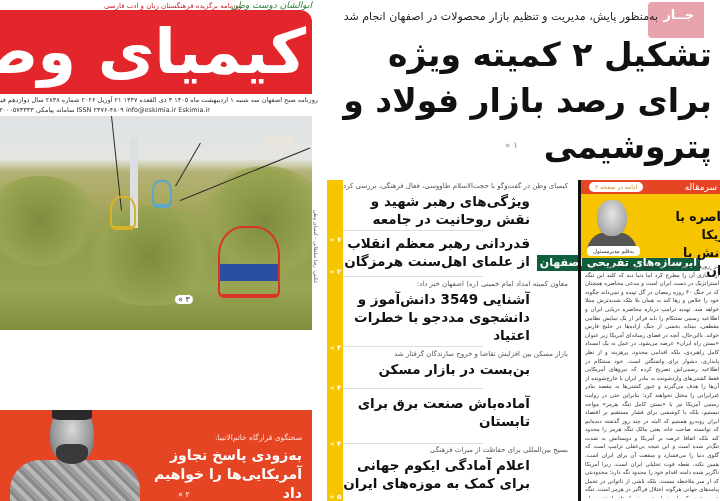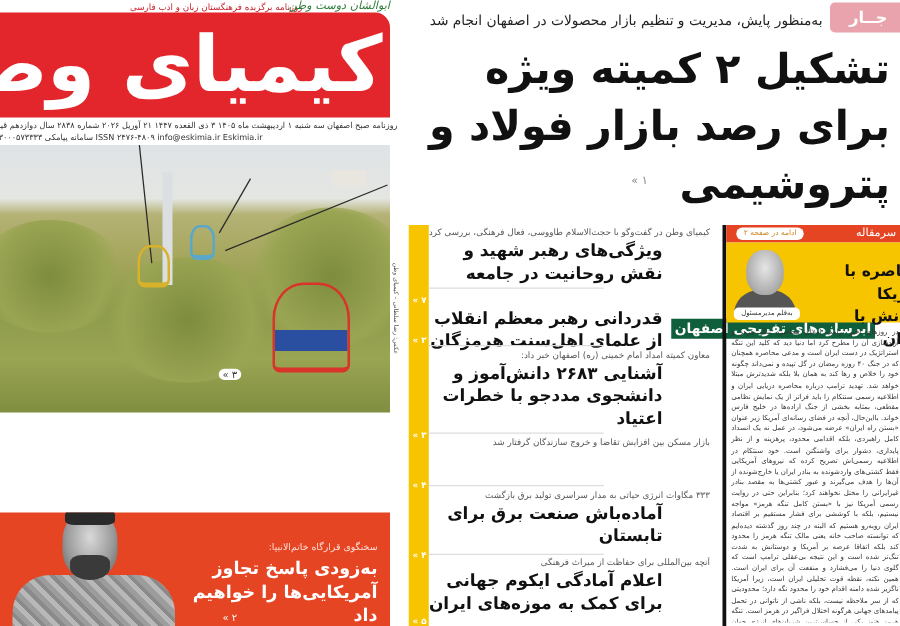--- a/index.html
+++ b/index.html
@@ -9,21 +9,21 @@
   
   #masthead { position: absolute; left: 0; top: 0; width: 320px; height: 120px; }
   #tagline-top { position: absolute; right: 78px; top: 2px; font-size: 7px; color: #c8202a; direction: rtl; white-space: nowrap; }
   #slogan { position: absolute; right: 8px; top: 0; font-size: 9px; color: #2e7d3b; font-style: italic; direction: rtl; }
   #logo-box { position: absolute; left: 0; top: 10px; width: 312px; height: 84px; background: #e3262c; border-radius: 0 12px 0 0; overflow: hidden; }
   #logo-text { position: absolute; right: 6px; top: 2px; font-family: "DejaVu Sans", sans-serif; font-weight: bold; font-size: 62px; color: #ffffff; direction: rtl; white-space: nowrap; letter-spacing: -2px; line-height: 80px; }
   #dateline1 { position: absolute; right: 2px; top: 96px; font-size: 6.5px; color: #333; direction: rtl; white-space: nowrap; }
   #dateline2 { position: absolute; right: 110px; top: 106px; font-size: 6.5px; color: #333; direction: rtl; white-space: nowrap; margin-left: 28px; }
 
   
-  #jar-badge { position: absolute; right: 0; top: 2px; width: 56px; height: 24px; background: #e8a3ac; border-radius: 4px 0 0 4px; }
+  #jar-badge { position: absolute; right: 16px; top: 2px; width: 56px; height: 36px; background: #e8a3ac; border-radius: 4px 0 0 4px; }
   #jar-badge span { position: absolute; right: 10px; top: 5px; color: #fff; font-weight: bold; font-size: 13px; direction: rtl; }
   #kicker { position: absolute; right: 62px; top: 10px; font-size: 11px; color: #222; direction: rtl; white-space: nowrap; }
   #headline { position: absolute; right: 8px; top: 32px; width: 380px; text-align: right; direction: rtl; font-weight: bold; font-size: 33px; line-height: 46px; color: #111; }
   #headline-ref { position: absolute; left: 505px; top: 140px; font-size: 9px; color: #888; }
 
   
   #photo { position: absolute; left: 0; top: 116px; width: 312px; height: 214px; overflow: hidden;
     background:
       linear-gradient(180deg, #dfe3e6 0%, #e4e6e2 20%, #b4b275 26%, #a8a860 40%, #8c9a4a 60%, #9aa553 80%, #7f8e40 100%); }
   #photo .tree { position: absolute; border-radius: 50%; background: radial-gradient(circle, #7d8c3e 0%, #9aa553 60%, rgba(154,165,83,0) 75%); }
@@ -122,48 +122,48 @@
 
 <div id="yellow-bar"></div>
 
 <div class="story" style="top:182px;">
   <div class="st-kicker">کیمیای وطن در گفت‌وگو با حجت‌الاسلام طاووسی، فعال فرهنگی، بررسی کرد</div>
   <div class="st-title">ویژگی‌های رهبر شهید و نقش روحانیت در جامعه</div>
 </div>
 <div class="page-ref" style="top:236px;">« ۷</div>
 <div class="story-sep" style="top:230px;"></div>
 
-<div class="story" style="top:232px;margin-top:12px;">
+<div class="story" style="top:232px;">
   <div class="st-title">قدردانی رهبر معظم انقلاب از علمای اهل‌سنت هرمزگان</div>
 </div>
 <div class="page-ref" style="top:268px;">« ۲</div>
 <div class="story-sep" style="top:276px;"></div>
 
 <div class="story" style="top:280px;">
   <div class="st-kicker">معاون کمیته امداد امام خمینی (ره) اصفهان خبر داد:</div>
-  <div class="st-title">آشنایی ۲۶۸۳ دانش‌آموز و دانشجوی مددجو با خطرات اعتیاد</div>
+  <div class="st-title">آشنایی 3549 دانش‌آموز و دانشجوی مددجو با خطرات اعتیاد</div>
 </div>
 <div class="page-ref" style="top:344px;">« ۳</div>
 <div class="story-sep" style="top:346px;"></div>
 
 <div class="story" style="top:350px;">
   <div class="st-kicker">بازار مسکن بین افزایش تقاضا و خروج سازندگان گرفتار شد</div>
+  <div class="st-title">بن‌بست در بازار مسکن</div>
 </div>
 <div class="page-ref" style="top:384px;">« ۴</div>
 <div class="story-sep" style="top:388px;"></div>
 
 <div class="story" style="top:392px;">
-  <div class="st-kicker">۳۳۳ مگاوات انرژی حیاتی به مدار سراسری تولید برق بازگشت</div>
   <div class="st-title">آماده‌باش صنعت برق برای تابستان</div>
 </div>
 <div class="page-ref" style="top:440px;">« ۴</div>
 <div class="story-sep" style="top:443px;"></div>
 
 <div class="story" style="top:446px;">
-  <div class="st-kicker">آنچه بین‌المللی برای حفاظت از میراث فرهنگی</div>
+  <div class="st-kicker">بسیج بین‌المللی برای حفاظت از میراث فرهنگی</div>
   <div class="st-title">اعلام آمادگی ایکوم جهانی برای کمک به موزه‌های ایران</div>
 </div>
 <div class="page-ref" style="top:493px;">« ۵</div>
 
 <div id="editorial">
   <div id="ed-header">
     <div id="ed-label">سرمقاله</div>
     <div id="ed-cont">ادامه در صفحه ۲</div>
   </div>
   <div id="ed-yellow"></div>

